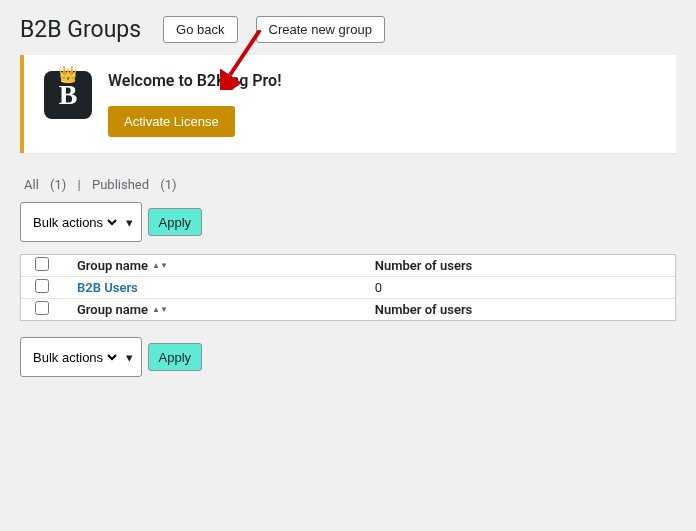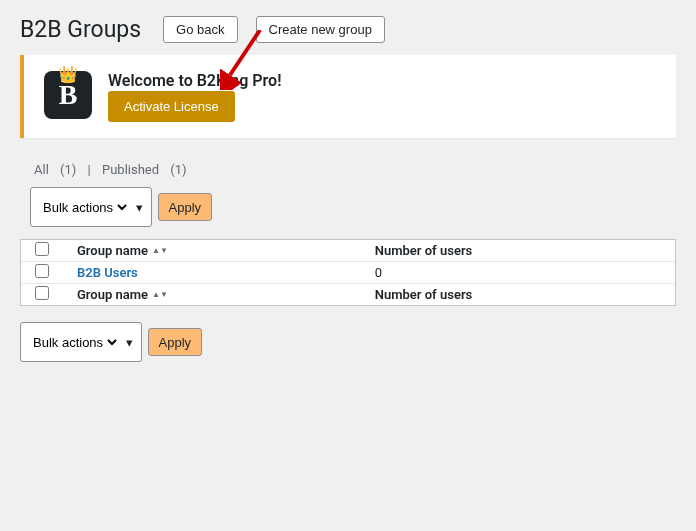--- a/index.html
+++ b/index.html
@@ -71,21 +71,21 @@
       position: absolute;
       top: -6px;
       left: 50%;
       transform: translateX(-50%);
       font-size: 16px;
     }
 
     .notice-content h2 {
       font-size: 16px;
       font-weight: 600;
-      margin-bottom: 1px;
+      margin-bottom: 16px;
       color: #1d2327;
     }
 
     .notice-content p {
       font-size: 13px;
       color: #444;
       margin-bottom: 12px;
     }
 
     .btn-activate {
@@ -93,21 +93,21 @@
       color: #fff;
       border: none;
       padding: 8px 16px;
       border-radius: 3px;
       cursor: pointer;
       font-size: 13px;
       font-weight: 500;
     }
 
     .filter-bar {
-      padding: 8px 20px 4px 30px;
+      padding: 8px 20px 4px 20px;
     }
 
     .filter-links {
       margin-bottom: 10px;
       font-size: 13px;
     }
 
     .filter-links a {
       color: #2271b1;
       text-decoration: none;
@@ -141,21 +141,21 @@
     .bulk-select select {
       border: none;
       background: transparent;
       font-size: 13px;
       cursor: pointer;
       outline: none;
     }
 
     .btn-apply {
       border: 1px solid #8c8f94;
-      background: #fdba74;
+      background: #5eead4;
       color: #1d2327;
       padding: 4px 10px;
       border-radius: 3px;
       cursor: pointer;
       font-size: 13px;
       height: 28px;
     }
 
     .table-wrap {
       margin: 0 20px;

